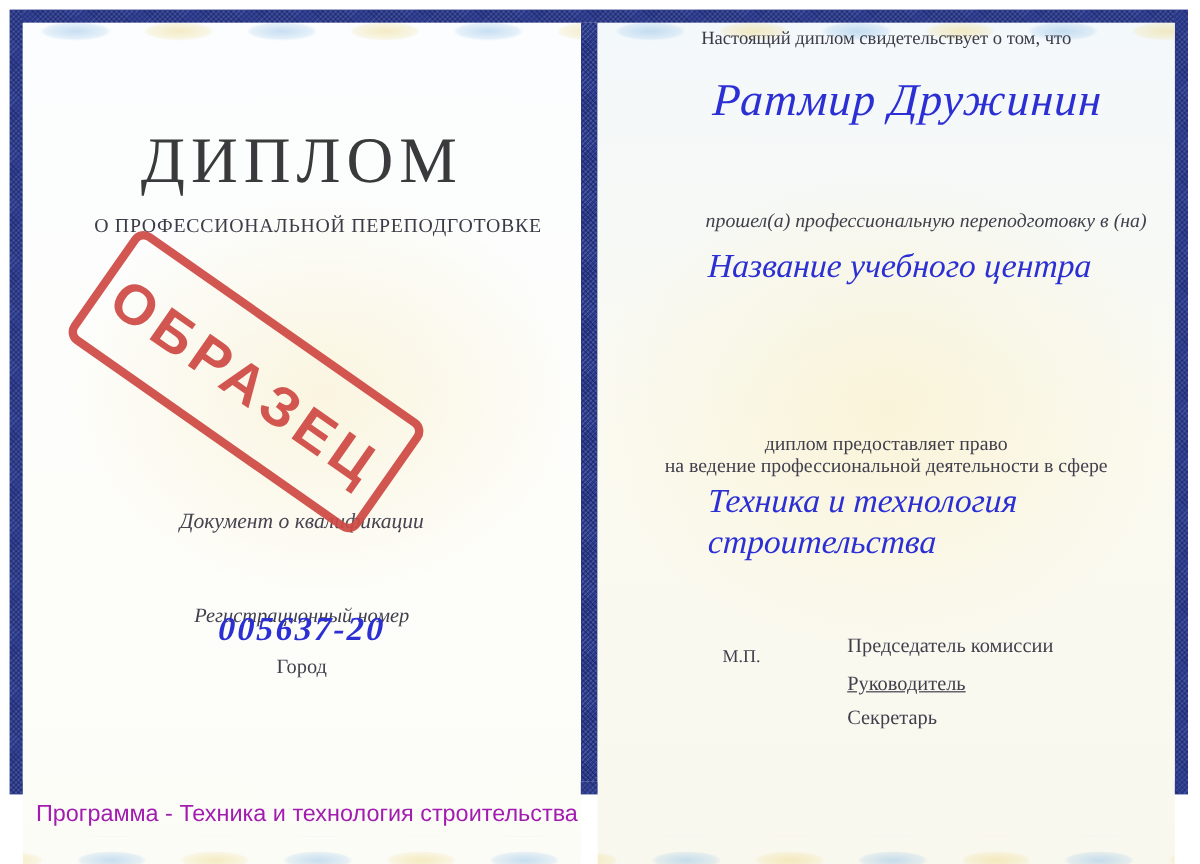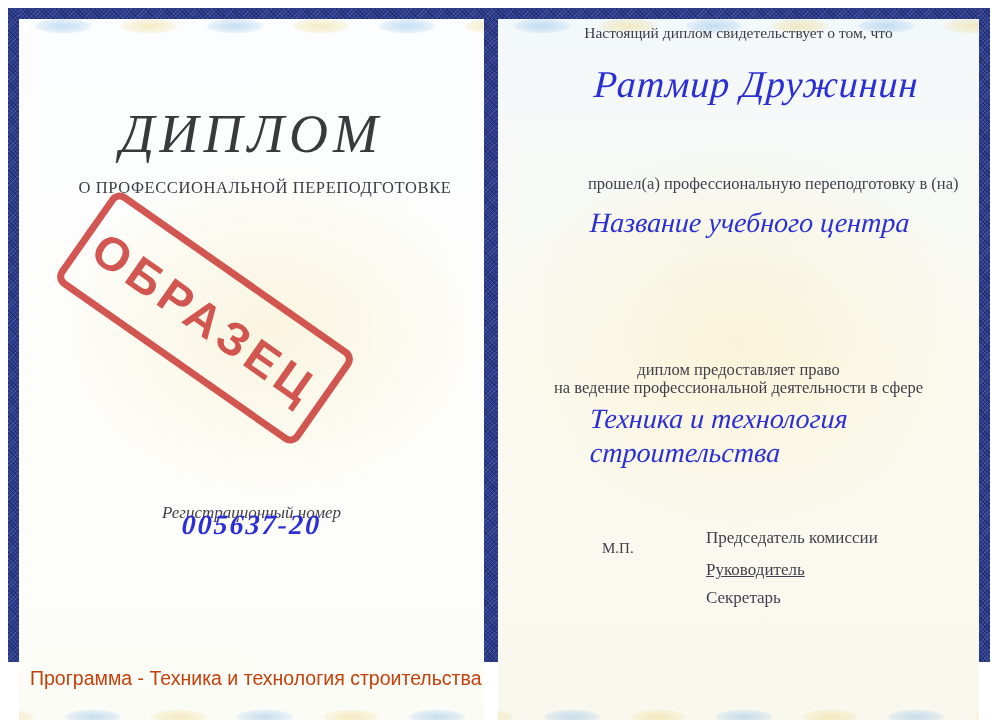--- a/index.html
+++ b/index.html
@@ -70,37 +70,37 @@
       radial-gradient(ellipse 46px 12px at 44px 20px, rgba(146,192,231,.50), rgba(146,192,231,.20) 55%, rgba(146,192,231,0) 64%),
       radial-gradient(ellipse 46px 12px at 44px 20px, rgba(238,220,148,.55), rgba(238,220,148,.22) 55%, rgba(238,220,148,0) 64%);
     background-size:172px 26px, 172px 26px;
     background-position:30px 0, 116px 0;
   }
 
   
   .t { position:absolute; color:#413f4c; line-height:1.15; }
   .center { left:0; right:0; text-align:center; }
   .diploma-title {
-    top:84px; font-size:54px; letter-spacing:5px; color:#3a393b; font-weight:500;font-style:italic;
+    top:84px; font-size:54px; letter-spacing:5px; color:#3a393b; font-weight:500;
   }
   .diploma-subtitle { top:160px; font-size:16.5px; letter-spacing:.6px; color:#3c3b48;margin-left:27px; }
   .doc-type  { top:405px; font-style:italic; font-size:18px; color:#474450; }
   .reg-label { top:484px; font-size:17px;font-style:italic; }
   .city      { top:527px; font-size:17px; }
   .date-line { top:567px; font-size:15px; color:#8b8890; letter-spacing:1px; }
 
   .hand {
     font-family:"Liberation Serif", serif; font-style:italic;
     color:#2b2fd4; transform:skewX(-3deg);
   }
   .reg-number { top:490px; font-size:28px; letter-spacing:2px; font-weight:bold; }
 
   .intro      { top:5px;   font-size:15.5px; color:#3c3b48; }
   .holder-name{ top:44px;  left:96px; font-size:38px; letter-spacing:1px; }
-  .completed  { top:156px; left:90px; font-size:16.5px; }
+  .completed  { top:156px; left:90px; font-size:16.5px;font-style:italic; }
   .center-name{ top:188px; left:92px; font-size:28px; }
   .decision   { top:289px; font-size:16.5px; }
   .grants-1   { top:342px; font-size:16.5px; }
   .grants-2   { top:360px; font-size:16.5px; }
   .field-1    { top:384px; left:92px; font-size:28px; }
   .field-2    { top:418px; left:92px; font-size:28px; }
   .mp         { top:521px; left:104px; font-size:15px; }
   .sig        { left:208px; font-size:17px; }
   .sig-0 { top:509px; } .sig-1 { top:541px;text-decoration:underline; } .sig-2 { top:569px; }
 
@@ -115,21 +115,21 @@
   }
   .stamp span {
     font-family:"Liberation Sans", sans-serif; font-weight:bold;
     font-size:47px; letter-spacing:5px; color:rgba(206,72,66,.92);
   }
 
   
   .caption {
     position:absolute; left:30px; top:667px;
     font-family:"Liberation Sans", sans-serif;
-    font-size:19.5px; color:#c2410c;
+    font-size:19.5px; color:#a21caf;
   }
 </style>
 </head>
 <body>
 
 <div class="canvas">
 
   <div class="certificate">
     <div class="border-tex"></div>
 
@@ -137,22 +137,24 @@
       <div class="deco-band deco-top"></div>
       <div class="deco-band deco-bottom"></div>
 
       <div class="t center diploma-title">ДИПЛОМ</div>
       <div class="t center diploma-subtitle">О ПРОФЕССИОНАЛЬНОЙ ПЕРЕПОДГОТОВКЕ</div>
 
       <div class="stamp">
         <span>ОБРАЗЕЦ</span>
       </div>
 
+      <div class="t center doc-type">Документ о квалификации</div>
       <div class="t center reg-label">Регистрационный номер</div>
       <div class="t center hand reg-number">005637-20</div>
+      <div class="t center city">Город</div>
     </div>
 
     <div class="spine"></div>
 
     <div class="page page-right">
       <div class="deco-band deco-top"></div>
       <div class="deco-band deco-bottom"></div>
 
       <div class="t center intro">Настоящий диплом свидетельствует о том, что</div>
       <div class="t hand holder-name">Ратмир Дружинин</div>

